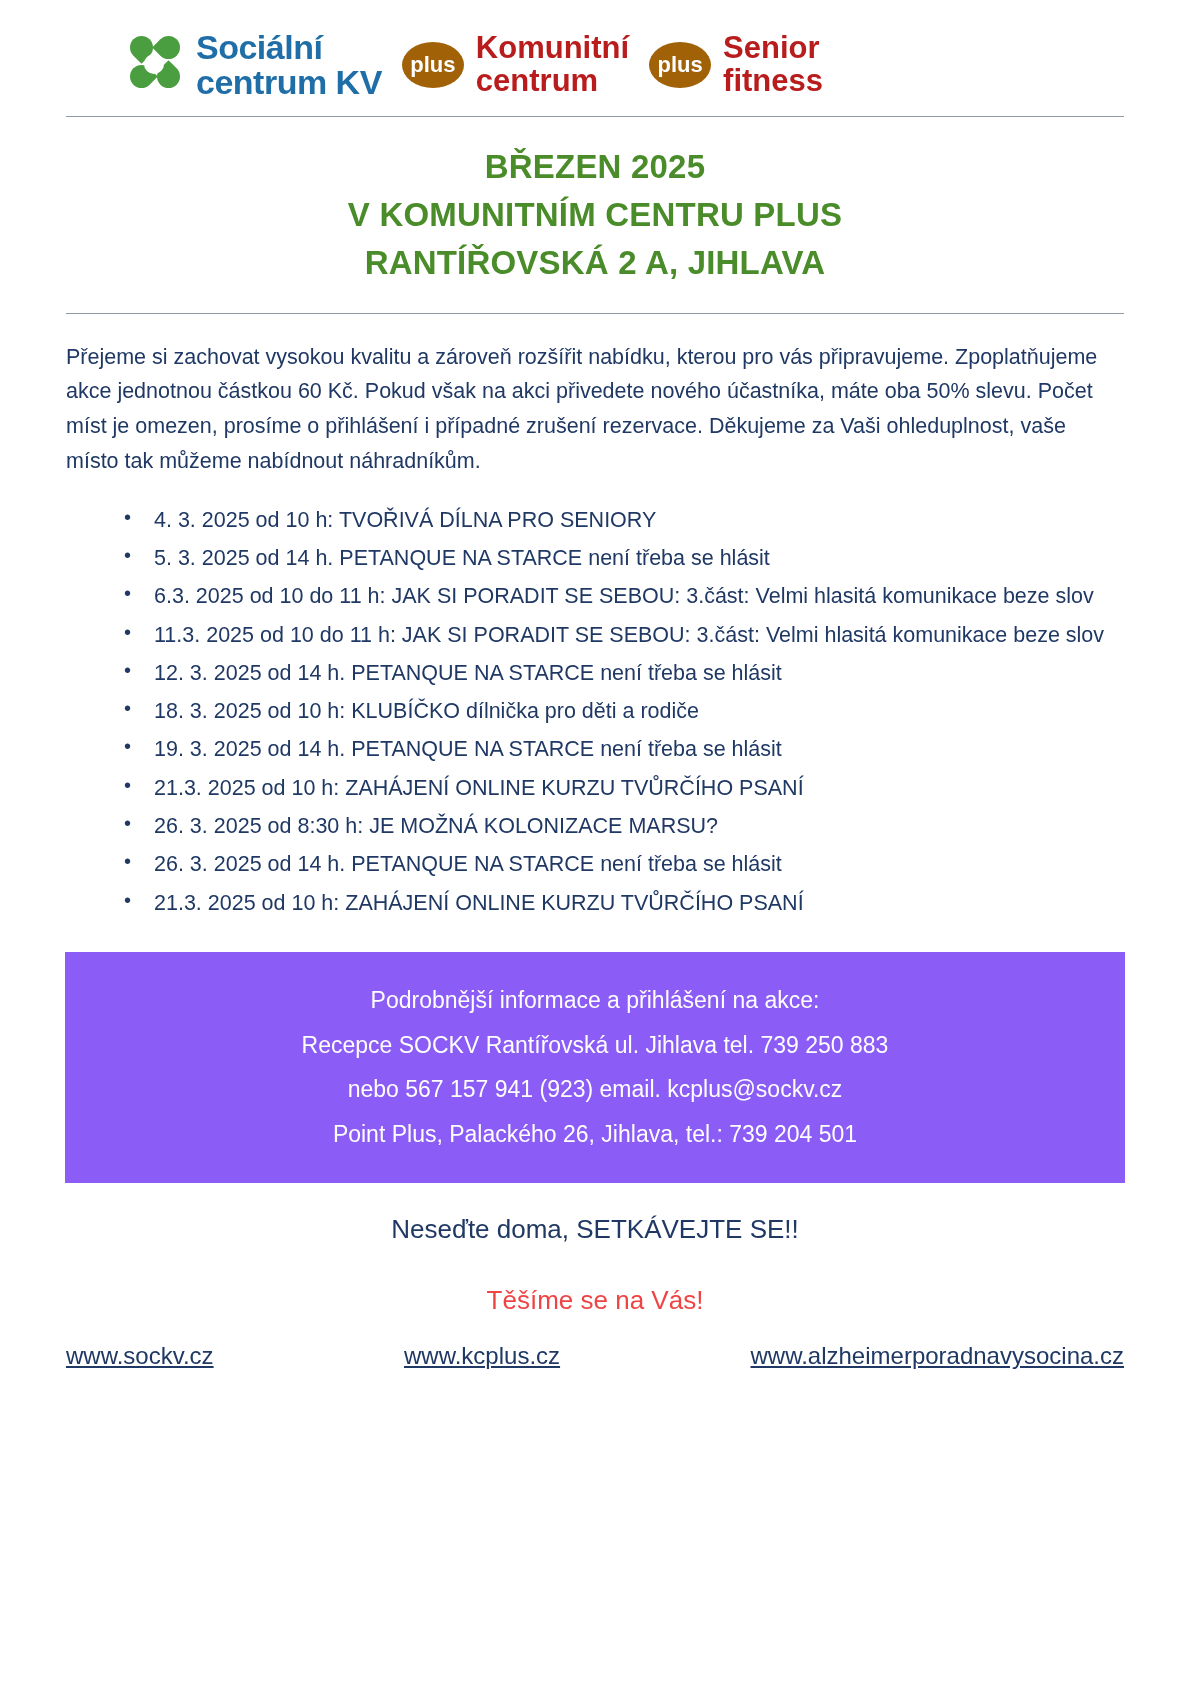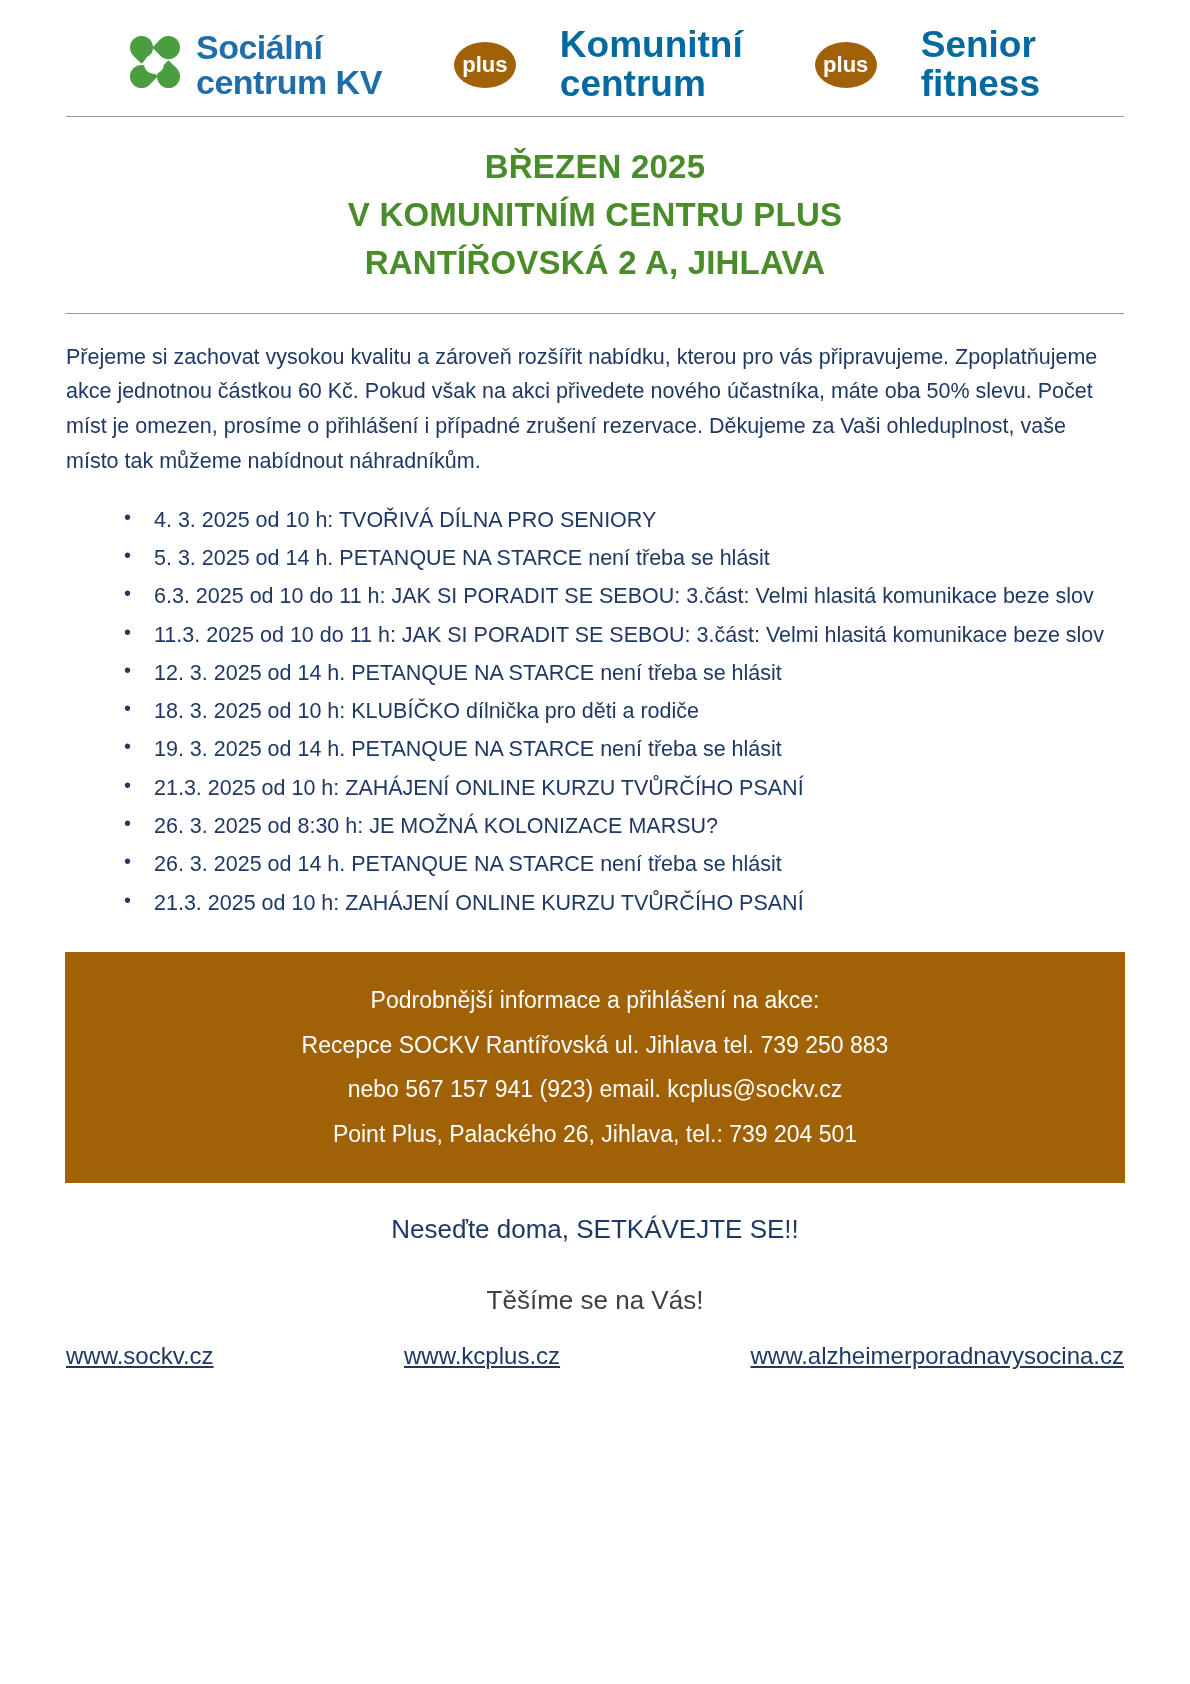--- a/index.html
+++ b/index.html
@@ -21,21 +21,21 @@
     box-sizing: border-box;
     padding: 22px 66px 0 66px;
     position: relative;
   }
 
   
   .logo-bar {
     display: flex;
     align-items: center;
     justify-content: flex-start;
-    gap: 72px;
+    gap: 20px;
     height: 86px;
     padding-left: 60px;
   }
   .logo {
     display: flex;
     align-items: center;
     gap: 12px;
   }
   .logo-mark-sockv {
     width: 58px;
@@ -77,25 +77,24 @@
     background: #a16207;
     color: #ffffff;
     font-size: 22px;
     font-weight: bold;
     display: flex;
     align-items: center;
     justify-content: center;
     flex: none;
   }
   .logo-text-green {
-    font-size: 37px;
+    font-size: 31px;
     font-weight: bold;
     line-height: 1.05;
-    color: #0369a1;
-    margin-left: 32px;
+    color: #b91c1c;
   }
   .logo-text-green .l2 { display: block; }
 
   
   .rule {
     border-top: 1px solid #8f9aa8;
     margin: 8px 0 0 0;
   }
   .rule.second { margin-top: 26px; }
 
@@ -144,21 +143,21 @@
   }
   ul.events li.justify {
     text-align: justify;
     padding-right: 6px;
   }
   ul.events li.justify .line-inner { display: inline; }
 
   
   .contact {
     margin: 30px -1px 0 -1px;
-    background: #a16207;
+    background: #8b5cf6;
     color: #ffffff;
     padding: 26px 20px 26px 20px;
     text-align: center;
   }
   .contact div {
     font-size: 23px;
     line-height: 1.95;
   }
 
   
@@ -167,21 +166,21 @@
     margin-top: 28px;
     color: #1f3864;
     font-size: 26px;
     line-height: 1.45;
   }
   .closing .l2 { display: block; }
   .wish {
     text-align: center;
     margin-top: 36px;
     font-size: 26px;
-    color: #404040;
+    color: #ef4444;
   }
   .links {
     margin-top: 26px;
     display: flex;
     justify-content: space-between;
     font-size: 24px;
   }
   .links a {
     color: #1f3864;
     text-decoration: underline;

